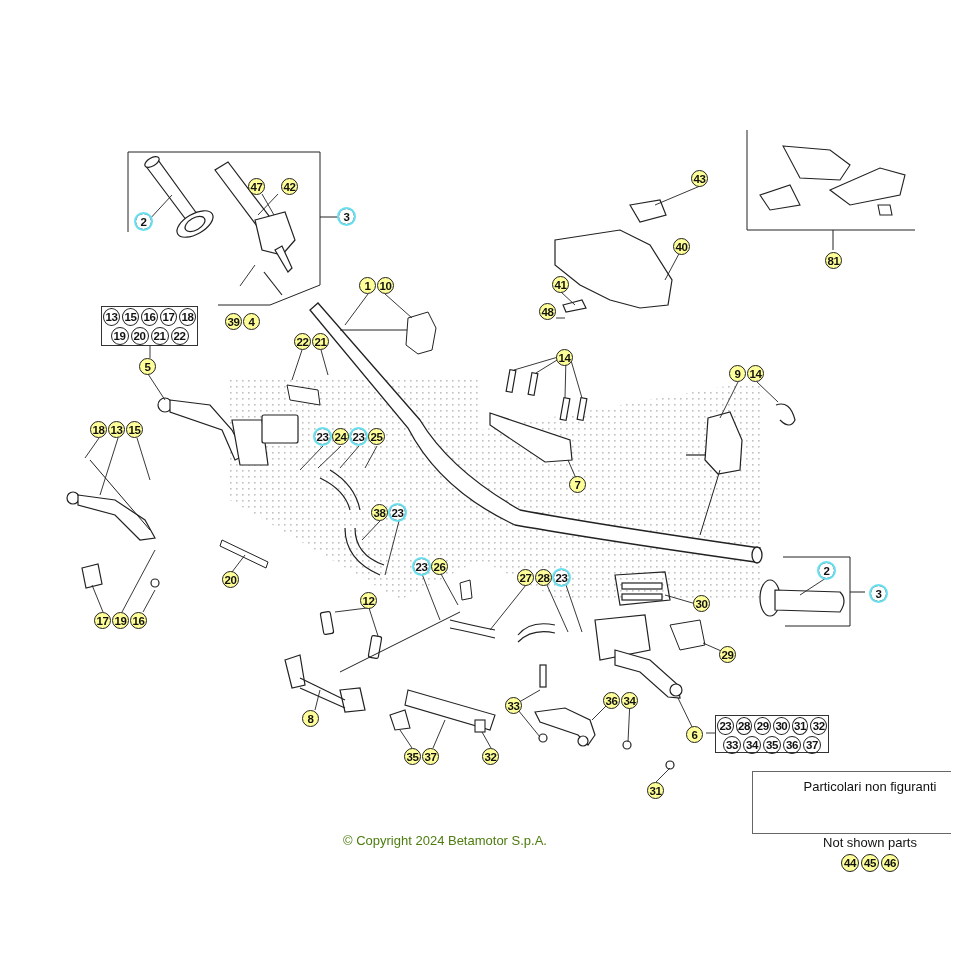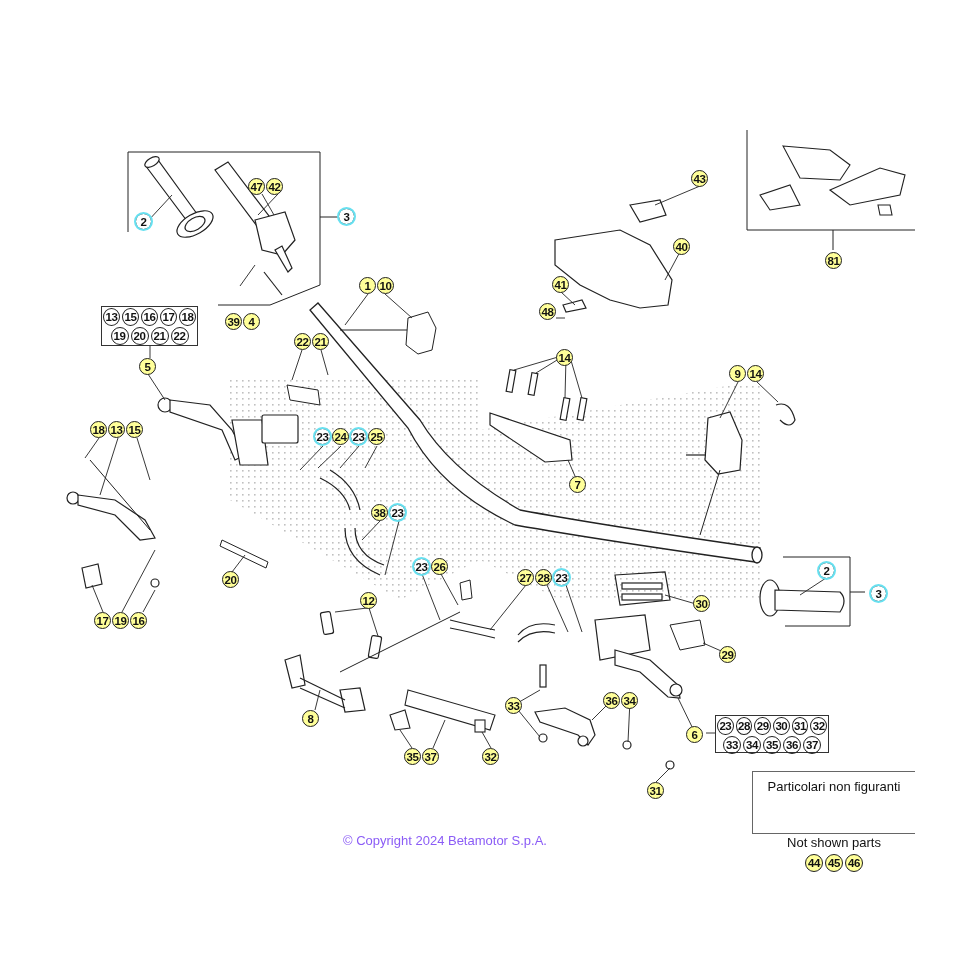--- a/index.html
+++ b/index.html
@@ -5,23 +5,23 @@
   html, body { margin:0; padding:0; background:#ffffff; }
   body { width:980px; height:980px; position:relative; overflow:hidden; font-family:"Liberation Sans", sans-serif; }
   #stage { position:absolute; left:0; top:0; width:980px; height:980px; }
   .callout { position:absolute; display:flex; align-items:center; }
   .bubble { display:inline-flex; align-items:center; justify-content:center; width:17px; height:17px; border:1px solid #222; border-radius:50%; font-size:11.5px; font-weight:bold; color:#111; background:transparent; box-sizing:border-box; margin-right:1px; letter-spacing:-0.5px; position:relative; z-index:2; }
   .hl-y { background:#ffff99; }
   .hl-c { background:#ffffff; outline:2px solid #66e0f0; outline-offset:-1px; }
   .box { position:absolute; border:1px solid #333; background:#fff; }
   .grid-row { display:flex; justify-content:center; margin:1px 0; }
   .grid-row .bubble { width:18px; height:18px; font-size:11.5px; margin:0 1px; }
-  .note { position:absolute; left:752px; top:771px; width:162px; height:61px; border:1px solid #666; border-right:none; background:#fff; text-align:center; }
+  .note { position:absolute; left:752px; top:771px; width:162px; height:61px; border:1px solid #666; border-right:none; background:#fff; text-align:center;padding-left:36px; }
   .note-line { font-size:13px; color:#111; line-height:16px;margin-top:40px; }
-  .copyright { position:absolute; left:343px; top:833px; font-size:13px; color:#8b5cf6; }
+  .copyright { position:absolute; left:343px; top:833px; font-size:13px; color:#4d7c0f; }
   svg { position:absolute; left:0; top:0; }
 </style>
 </head>
 <body>
 
 <div id="stage">
 
   <svg width="980" height="980">
     <defs>
       <pattern id="dots" width="6" height="6" patternUnits="userSpaceOnUse">
@@ -269,21 +269,21 @@
 
   <div class="copyright">© Copyright 2024 Betamotor S.p.A.</div>
 
   <div id="callouts">
       <div class="callout" style="left: 135px; top: 213px;">
         <span class="bubble hl-c">2</span>
       </div>
       <div class="callout" style="left: 338px; top: 208px;">
         <span class="bubble hl-c">3</span>
       </div>
-      <div class="callout" style="left: 248px; top: 178px;">
+      <div class="callout" style="left: 248px; top: 178px; gap: 15px;">
         <span class="bubble hl-y">47</span>
         <span class="bubble hl-y">42</span>
       </div>
       <div class="callout" style="left: 225px; top: 286px; margin-top: 27px;">
         <span class="bubble hl-y">39</span>
         <span class="bubble hl-y">4</span>
       </div>
       <div class="callout" style="left: 359px; top: 277px;">
         <span class="bubble hl-y">1</span>
         <span class="bubble hl-y">10</span>

